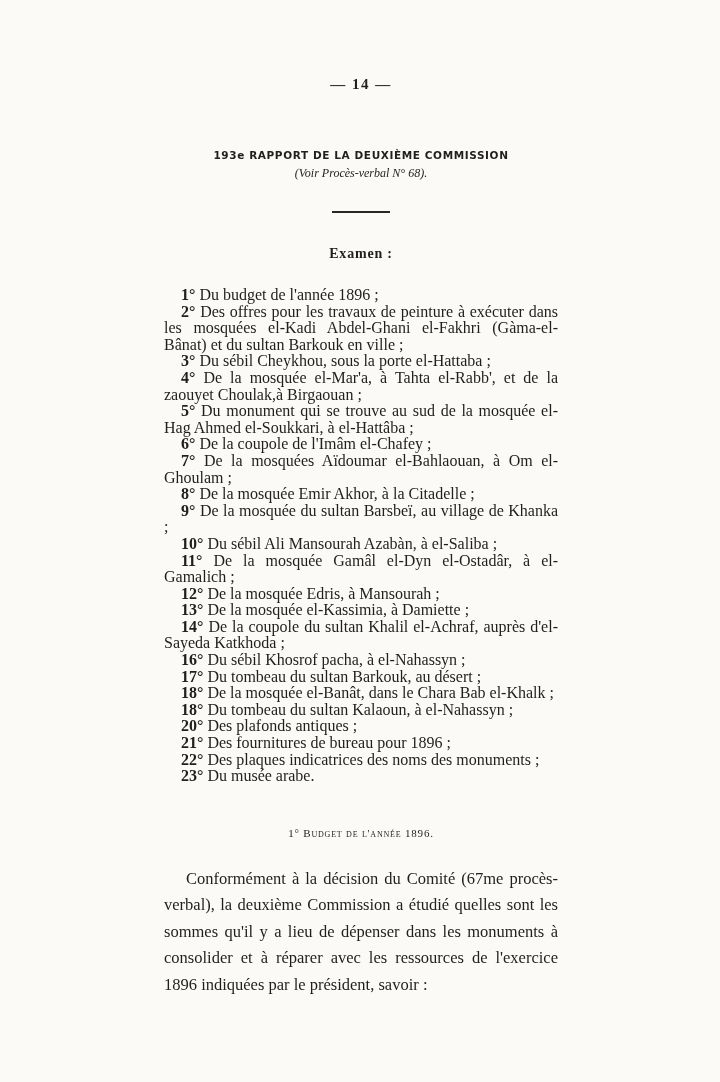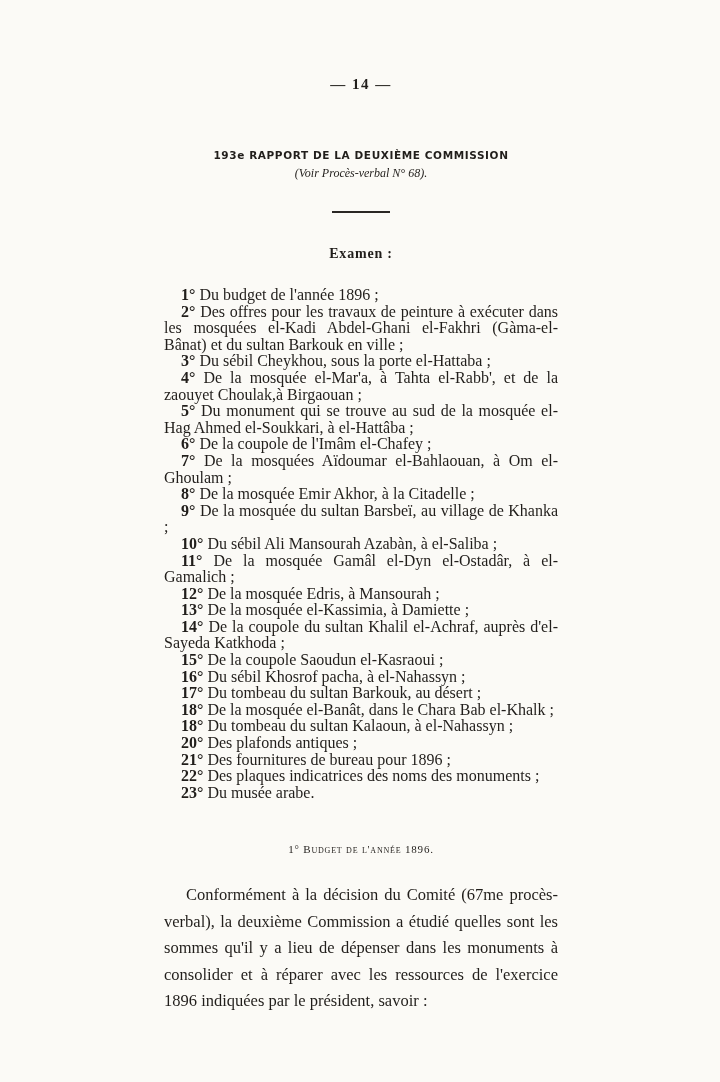--- a/index.html
+++ b/index.html
@@ -117,21 +117,20 @@
   <p class="list-item"><b class="num">10°</b> <span class="item-text">Du sébil Ali Mansourah Azabàn, à el-Saliba ;</span></p>
 
   <p class="list-item"><b class="num">11°</b> <span class="item-text">De la mosquée Gamâl el-Dyn el-Ostadâr, à el-Gamalich ;</span></p>
 
   <p class="list-item"><b class="num">12°</b> <span class="item-text">De la mosquée Edris, à Mansourah ;</span></p>
 
   <p class="list-item"><b class="num">13°</b> <span class="item-text">De la mosquée el-Kassimia, à Damiette ;</span></p>
 
   <p class="list-item"><b class="num">14°</b> <span class="item-text">De la coupole du sultan Khalil el-Achraf, auprès d'el-Sayeda Katkhoda ;</span></p>
 
-  <p class="list-item"><b class="num">15°</b> <span class="item-text">De la coupole Saoudun el-Kasraoui ;</span></p>
 
   <p class="list-item"><b class="num">16°</b> <span class="item-text">Du sébil Khosrof pacha, à el-Nahassyn ;</span></p>
 
   <p class="list-item"><b class="num">17°</b> <span class="item-text">Du tombeau du sultan Barkouk, au désert ;</span></p>
 
   <p class="list-item"><b class="num">18°</b> <span class="item-text">De la mosquée el-Banât, dans le Chara Bab el-Khalk ;</span></p>
 
   <p class="list-item"><b class="num">18°</b> <span class="item-text">Du tombeau du sultan Kalaoun, à el-Nahassyn ;</span></p>
 
   <p class="list-item"><b class="num">20°</b> <span class="item-text">Des plafonds antiques ;</span></p>

